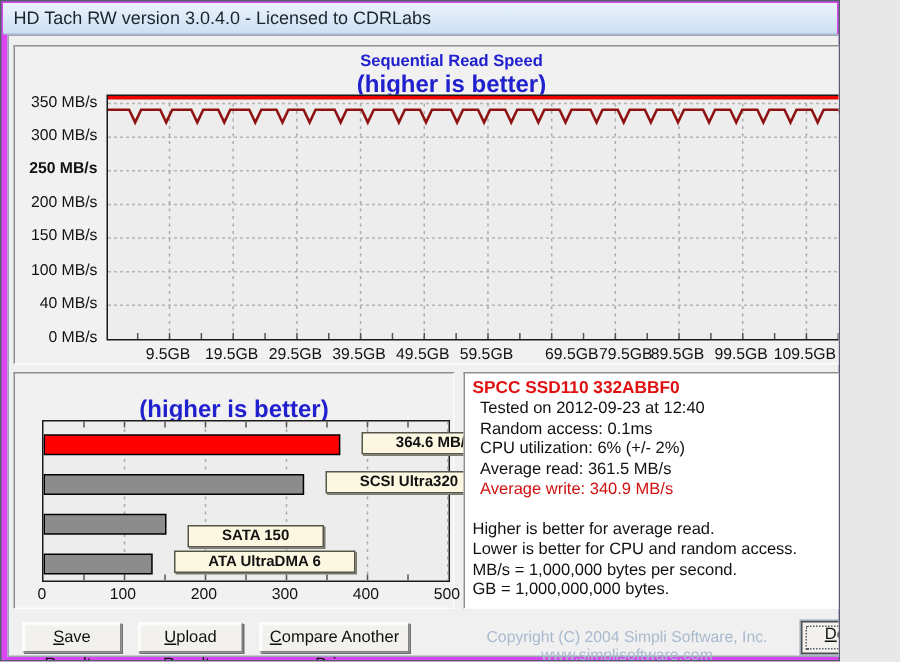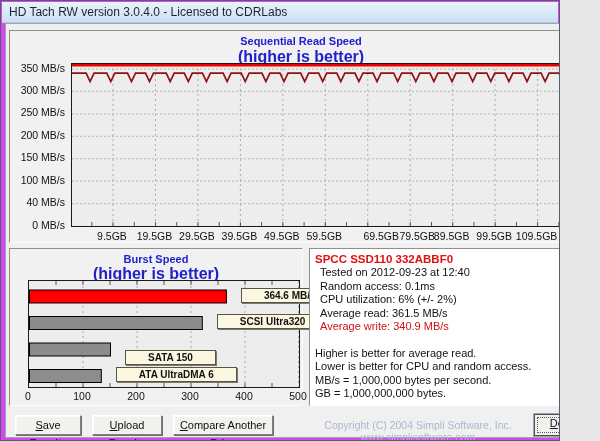--- a/index.html
+++ b/index.html
@@ -142,21 +142,21 @@
             <line x1="465.63" y1="162" x2="465.63" y2="158" stroke="#555" stroke-width="1"></line>
             <line x1="486.86" y1="162" x2="486.86" y2="158" stroke="#555" stroke-width="1"></line>
             <line x1="508.09000000000003" y1="162" x2="508.09000000000003" y2="158" stroke="#555" stroke-width="1"></line>
             <path d="M0,9.1 L14.1,9.1 L18.1,17.6 L22.1,9.1 L34.8,9.1 L38.8,17.6 L42.8,9.1 L55.5,9.1 L59.5,17.6 L63.5,9.1 L73.5,9.1 L77.5,17.6 L81.5,9.1 L94.2,9.1 L98.2,17.6 L102.2,9.1 L112.3,9.1 L116.3,17.6 L120.3,9.1 L130.4,9.1 L134.4,17.6 L138.4,9.1 L151.1,9.1 L155.1,17.6 L159.1,9.1 L169.2,9.1 L173.2,17.6 L177.2,9.1 L189.9,9.1 L193.9,17.6 L197.9,9.1 L208.0,9.1 L212.0,17.6 L216.0,9.1 L228.7,9.1 L232.7,17.6 L236.7,9.1 L246.7,9.1 L250.7,17.6 L254.7,9.1 L264.8,9.1 L268.8,17.6 L272.8,9.1 L282.9,9.1 L286.9,17.6 L290.9,9.1 L301.0,9.1 L305.0,17.6 L309.0,9.1 L321.7,9.1 L325.7,17.6 L329.7,9.1 L339.8,9.1 L343.8,17.6 L347.8,9.1 L357.9,9.1 L361.9,17.6 L365.9,9.1 L376.0,9.1 L380.0,17.6 L384.0,9.1 L396.7,9.1 L400.7,17.6 L404.7,9.1 L414.8,9.1 L418.8,17.6 L422.8,9.1 L432.9,9.1 L436.9,17.6 L440.9,9.1 L451.0,9.1 L455.0,17.6 L459.0,9.1 L469.1,9.1 L473.1,17.6 L477.1,9.1 L487.1,9.1 L491.1,17.6 L495.1,9.1 L509,9.1 L517,27.4" fill="none" stroke="#8f1212" stroke-width="1.7"></path>
             <path d="M0,1.2 H517" fill="none" stroke="#ee0000" stroke-width="2.4"></path>
           </svg>
         </div>
       <div id="read-yticks">
           <div class="ytick" style="top: 30.5px;">350 MB/s</div>
           <div class="ytick" style="top: 52.93px;">300 MB/s</div>
-          <div class="ytick" style="top: 75.36px;">250 MB/s</div>
+          <div class="ytick" style="top: 75.36px; font-weight: bold;">250 MB/s</div>
           <div class="ytick" style="top: 97.79px;">200 MB/s</div>
           <div class="ytick" style="top: 120.22px;">150 MB/s</div>
           <div class="ytick" style="top: 142.65px;">100 MB/s</div>
           <div class="ytick" style="top: 165.08px;">40 MB/s</div>
           <div class="ytick" style="top: 187.51px;">0 MB/s</div>
         </div>
       <div id="read-xticks">
           <div class="xtick" style="left: 74px;">9.5GB</div>
           <div class="xtick" style="left: 116.46px;">19.5GB</div>
           <div class="xtick" style="left: 158.92px;">29.5GB</div>
@@ -166,21 +166,20 @@
           <div class="xtick" style="left: 333px; text-align: right;">69.5GB</div>
           <div class="xtick" style="left: 371.22px; padding-left: 16px;">79.5GB</div>
           <div class="xtick" style="left: 413.68px;">89.5GB</div>
           <div class="xtick" style="left: 456.14px;">99.5GB</div>
           <div class="xtick" style="left: 498.6px;">109.5GB</div>
           <div class="xtick" style="left: 541.06px;">119.5GB</div>
         </div>
     </div>
 
     <div class="panel panel-burst">
-      <div class="chart-title">Burst Speed</div>
       <div class="chart-subtitle">(higher is better)</div>
       <div class="plot burst-plot">
           <svg width="270" height="106" style="display:block">
             <line x1="54" y1="0" x2="54" y2="106" stroke="#ababab" stroke-width="1" stroke-dasharray="2,3"></line>
             <line x1="108" y1="0" x2="108" y2="106" stroke="#ababab" stroke-width="1" stroke-dasharray="2,3"></line>
             <line x1="162" y1="0" x2="162" y2="106" stroke="#ababab" stroke-width="1" stroke-dasharray="2,3"></line>
             <line x1="216" y1="0" x2="216" y2="106" stroke="#ababab" stroke-width="1" stroke-dasharray="2,3"></line>
             <line x1="269.5" y1="0" x2="269.5" y2="106" stroke="#ababab" stroke-width="1" stroke-dasharray="2,3"></line>
             <line x1="27" y1="106" x2="27" y2="102" stroke="#555"></line>
             <line x1="27" y1="0" x2="27" y2="4" stroke="#555"></line>

